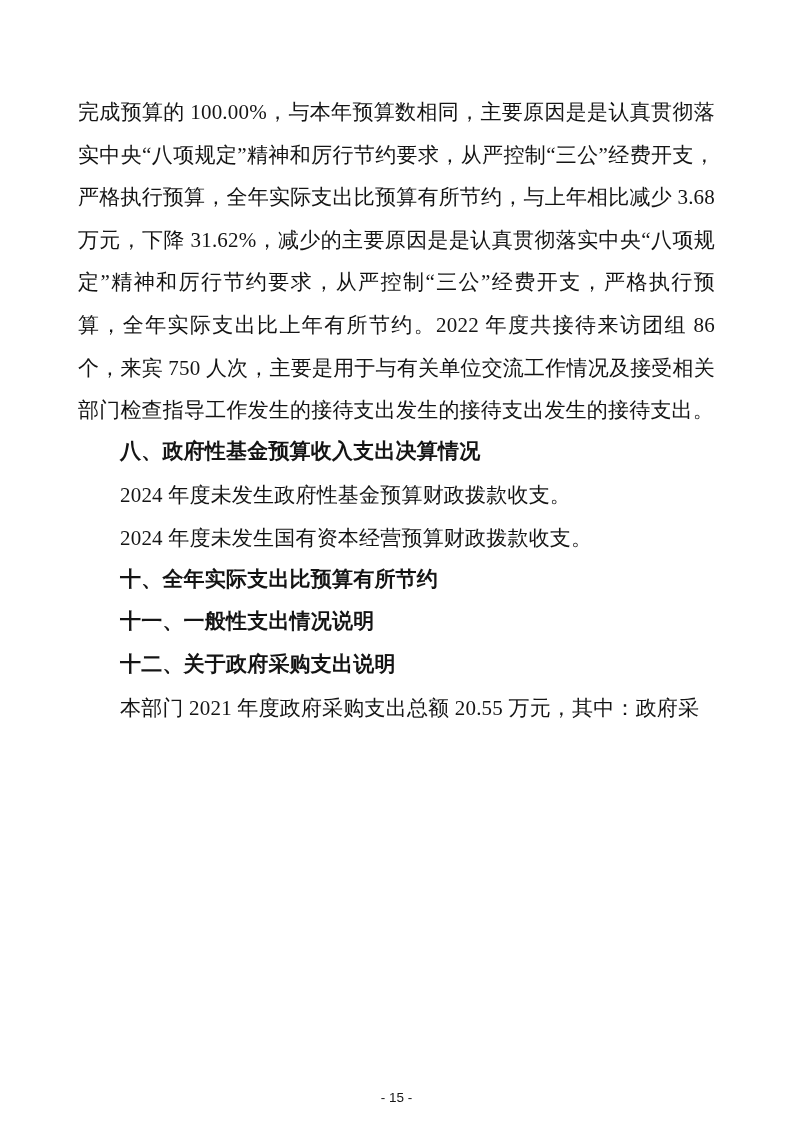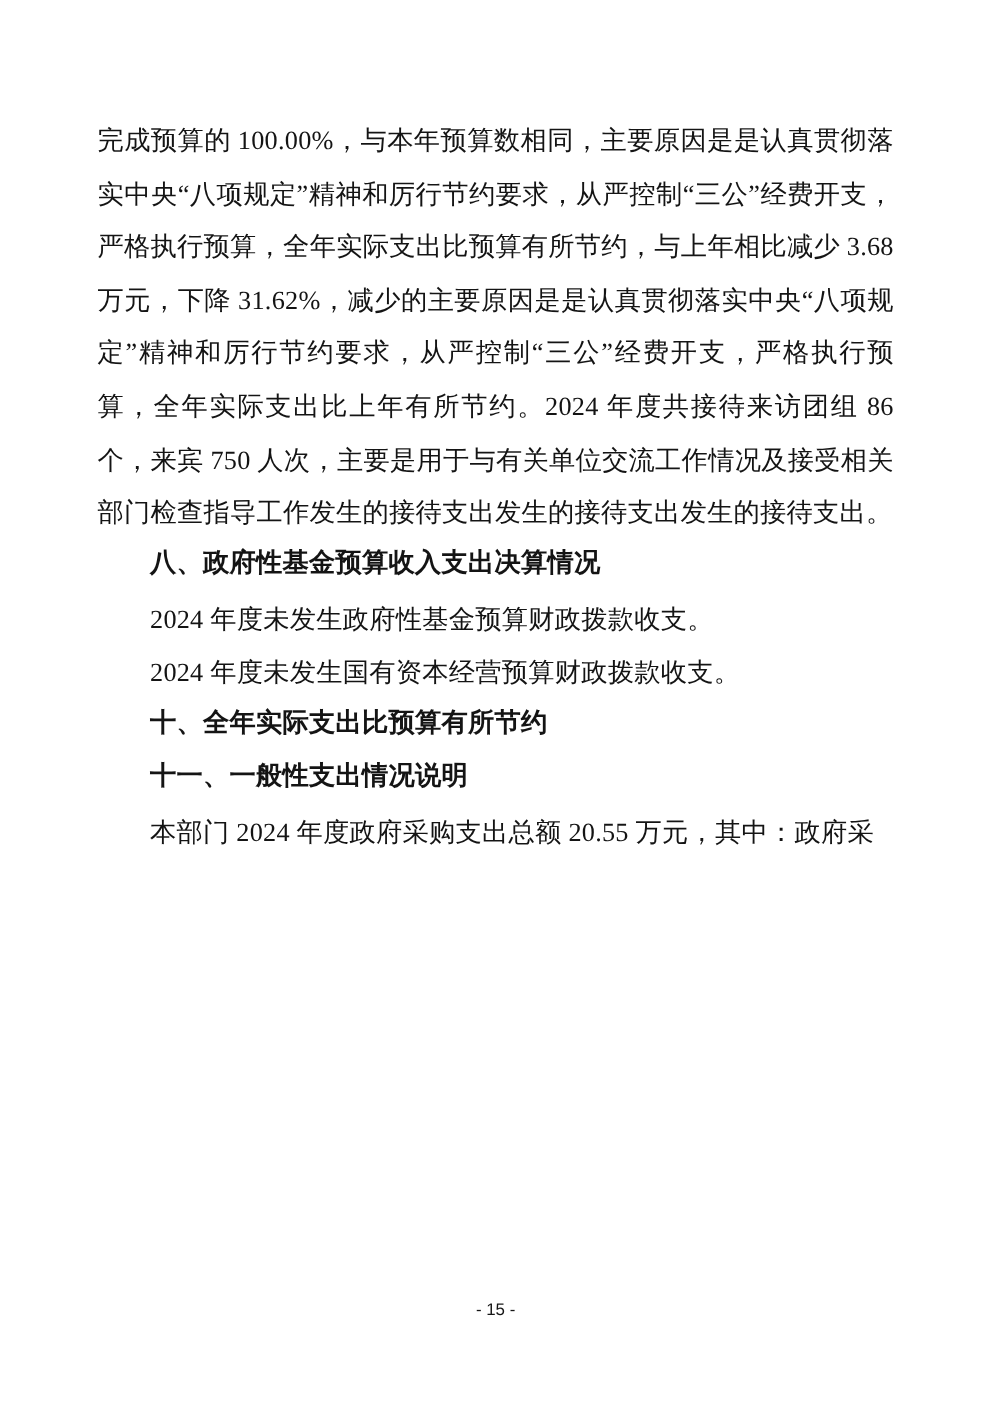--- a/index.html
+++ b/index.html
@@ -38,35 +38,36 @@
     line-height: 42.6px;
     font-family: Liberation Mono, monospace;
     font-weight: 700;
     text-indent: 2em;
     margin: 0;
     letter-spacing: 0.2px;
   }
   .page-footer {
     position: absolute;
     left: 0;
-    top: 1040px;
+    top: 1090px;
     width: 793px;
     text-align: center;
     font-family: "Liberation Sans", "DejaVu Sans", sans-serif;
     font-size: 13.5px;
     color: #161616;
   }
 </style>
 </head>
 <body>
 
 <div class="page">
   <div class="doc-body">
-      <div class="para no-indent">完成预算的 100.00%，与本年预算数相同，主要原因是是认真贯彻落实中央“八项规定”精神和厉行节约要求，从严控制“三公”经费开支，严格执行预算，全年实际支出比预算有所节约，与上年相比减少 3.68 万元，下降 31.62%，减少的主要原因是是认真贯彻落实中央“八项规定”精神和厉行节约要求，从严控制“三公”经费开支，严格执行预算，全年实际支出比上年有所节约。2024 年度共接待来访团组 86 个，来宾 750 人次，主要是用于与有关单位交流工作情况及接受相关部门检查指导工作发生的接待支出发生的接待支出发生的接待支出。</div>
+      <div class="para no-indent">完成预算的 100.00%，与本年预算数相同，主要原因是是认真贯彻落实中央“八项规定”精神和厉行节约要求，从严控制“三公”经费开支，严格执行预算，全年实际支出比预算有所节约，与上年相比减少 3.68 万元，下降 31.62%，减少的主要原因是是认真贯彻落实中央“八项规定”精神和厉行节约要求，从严控制“三公”经费开支，严格执行预算，全年实际支出比上年有所节约。2022 年度共接待来访团组 86 个，来宾 750 人次，主要是用于与有关单位交流工作情况及接受相关部门检查指导工作发生的接待支出发生的接待支出发生的接待支出。</div>
       <div class="heading">八、政府性基金预算收入支出决算情况</div>
       <div class="para">2024 年度未发生政府性基金预算财政拨款收支。</div>
       <div class="para">2024 年度未发生国有资本经营预算财政拨款收支。</div>
       <div class="heading">十、全年实际支出比预算有所节约</div>
       <div class="heading">十一、一般性支出情况说明</div>
-      <div class="para">本部门 2024 年度政府采购支出总额 20.55 万元，其中：政府采</div>
+      <div class="heading">十二、关于政府采购支出说明</div>
+      <div class="para">本部门 2021 年度政府采购支出总额 20.55 万元，其中：政府采</div>
     </div>
   <div class="page-footer">- 15 -</div>
 </div>
 
 </body></html>

